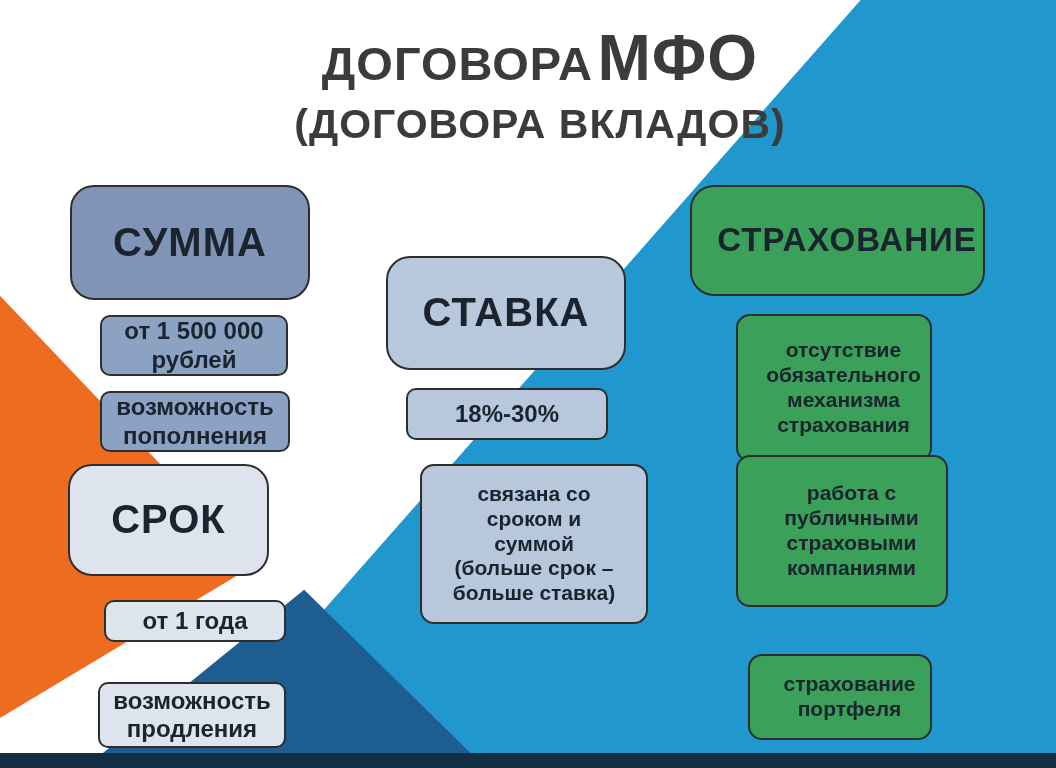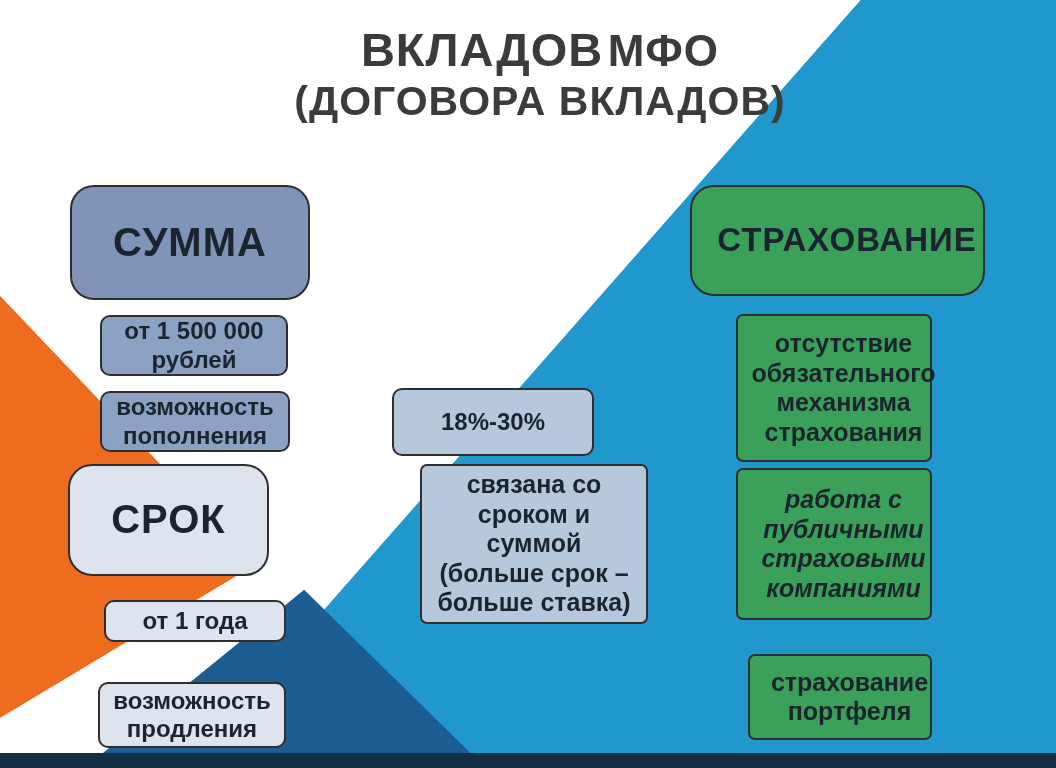--- a/index.html
+++ b/index.html
@@ -20,83 +20,84 @@
   .bg-navy   { background:var(--navy-tri,#1d5d92);
                clip-path:polygon(8% 100%, 28.8% 76.8%, 46% 100%); }
   .bg-strip  { position:absolute; left:0; right:0; bottom:0; height:15px;
                background:var(--bottom-strip,#142e44); }
 
   
   .title { position:absolute; left:30px; top:26px; width:1020px;
            text-align:center; color:var(--title-color,#3b3b3b); font-weight:bold; }
   .title-line1 { line-height:1; }
   .t-small { font-size:47px; letter-spacing:1px; vertical-align:baseline; }
-  .t-big   { font-size:44px; letter-spacing:1px; vertical-align:baseline; }
-  .title-line2 { font-size:41px; letter-spacing:1px; margin-top:8px; line-height:1; }
+  .t-big   { font-size:64px; letter-spacing:1px; vertical-align:baseline; }
+  .title-line2 { font-size:41px; letter-spacing:1px; margin-top:14px; line-height:1; }
 
   
   .box {
     position:absolute; box-sizing:border-box;
     display:flex; align-items:center; justify-content:center;
     text-align:center; white-space:pre-line;
     font-weight:bold; color:var(--box-text,#1a232e);
     border:2px solid var(--box-border,#2e2e2e);
     line-height:1.18;
   }
   .hdr       { border-radius:24px; font-size:40px; letter-spacing:1px; }
   .hdr-green { border-radius:24px; font-size:33px; letter-spacing:1px; }
   .sm        { border-radius:10px; font-size:24px; }
-  .md        { border-radius:7px; font-size:25px; }
+  .md        { border-radius:14px; font-size:21px; }
 
   .c-header-blue { background:var(--header-blue,#8094b8); }
   .c-sub-blue    { background:var(--sub-blue,#8ca2c2); }
   .c-light       { background:var(--light-box,#dde4ed); }
   .c-rate        { background:var(--rate-box,#b8c8dc); }
   .c-green       { background:var(--green,#3aa05a);padding-left:19px; }
 </style>
 </head>
 <body>
 
 <div class="stage">
 
   <div class="bg-layer bg-blue"></div>
   <div class="bg-layer bg-orange"></div>
   <div class="bg-layer bg-navy"></div>
   <div class="bg-strip"></div>
 
   <div class="title">
     <div class="title-line1">
-      <span class="t-small">ВКЛАДОВ</span>
+      <span class="t-small">ДОГОВОРА</span>
       <span class="t-big">МФО</span>
     </div>
     <div class="title-line2">(ДОГОВОРА ВКЛАДОВ)</div>
   </div>
 
   <div class="box hdr c-header-blue" style="left:70px;  top:185px; width:240px; height:115px;">СУММА</div>
   <div class="box sm c-sub-blue" style="left:100px; top:315px; width:188px; height:61px;">от 1 500 000
 рублей</div>
   <div class="box sm c-sub-blue" style="left:100px; top:391px; width:190px; height:61px;">возможность
 пополнения</div>
   <div class="box hdr c-light" style="left:68px;  top:464px; width:201px; height:112px;">СРОК</div>
   <div class="box sm c-light" style="left:104px; top:600px; width:182px; height:42px;">от 1 года</div>
   <div class="box sm c-light" style="left:98px;  top:682px; width:188px; height:66px;">возможность
 продления</div>
 
-  <div class="box sm c-rate" style="left:392px; top:388px; width:202px; height:68px;">18%-30%</div>
+  <div class="box hdr c-rate" style="left:386px; top:256px; width:240px; height:114px;">СТАВКА</div>
+  <div class="box sm c-rate" style="left:406px; top:388px; width:202px; height:52px;">18%-30%</div>
   <div class="box md c-rate" style="left:420px; top:464px; width:228px; height:160px;">связана со
 сроком и
 суммой
 (больше срок –
 больше ставка)</div>
 
   <div class="box hdr-green c-green" style="left:690px; top:185px; width:295px; height:111px;">СТРАХОВАНИЕ</div>
   <div class="box md c-green" style="left:736px; top:314px; width:196px; height:148px;">отсутствие
 обязательного
 механизма
 страхования</div>
-  <div class="box md c-green" style="left:736px; top:468px; width:196px; height:152px;font-style:italic;">работа с
+  <div class="box md c-green" style="left:736px; top:455px; width:212px; height:152px;">работа с
 публичными
 страховыми
 компаниями</div>
   <div class="box md c-green" style="left:748px; top:654px; width:184px; height:86px;">страхование
 портфеля</div>
 
 </div>
 
 </body></html>

